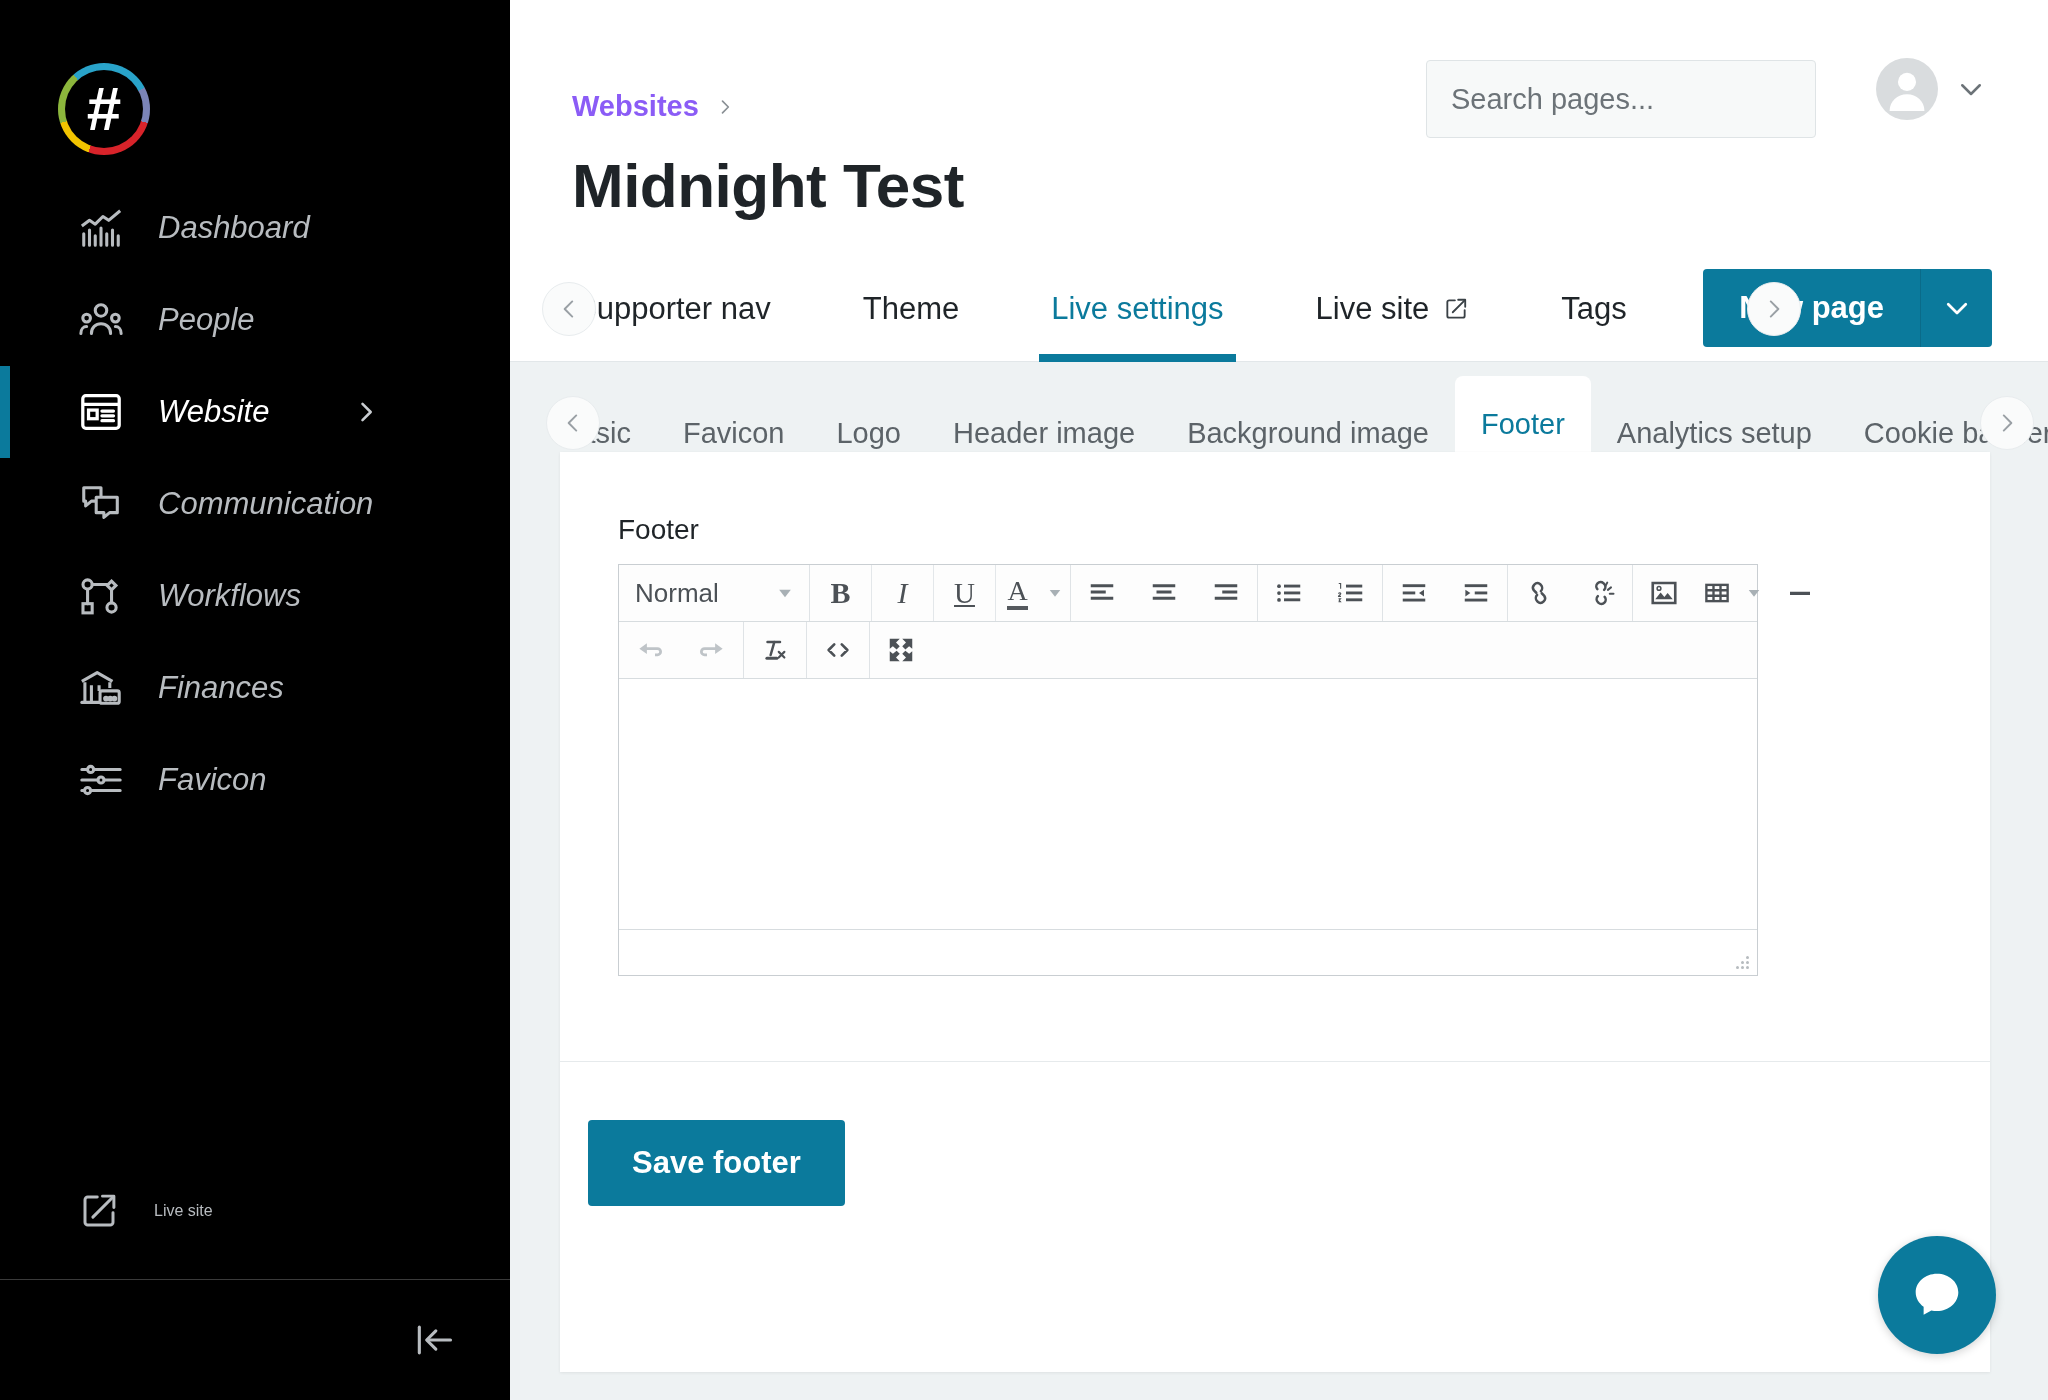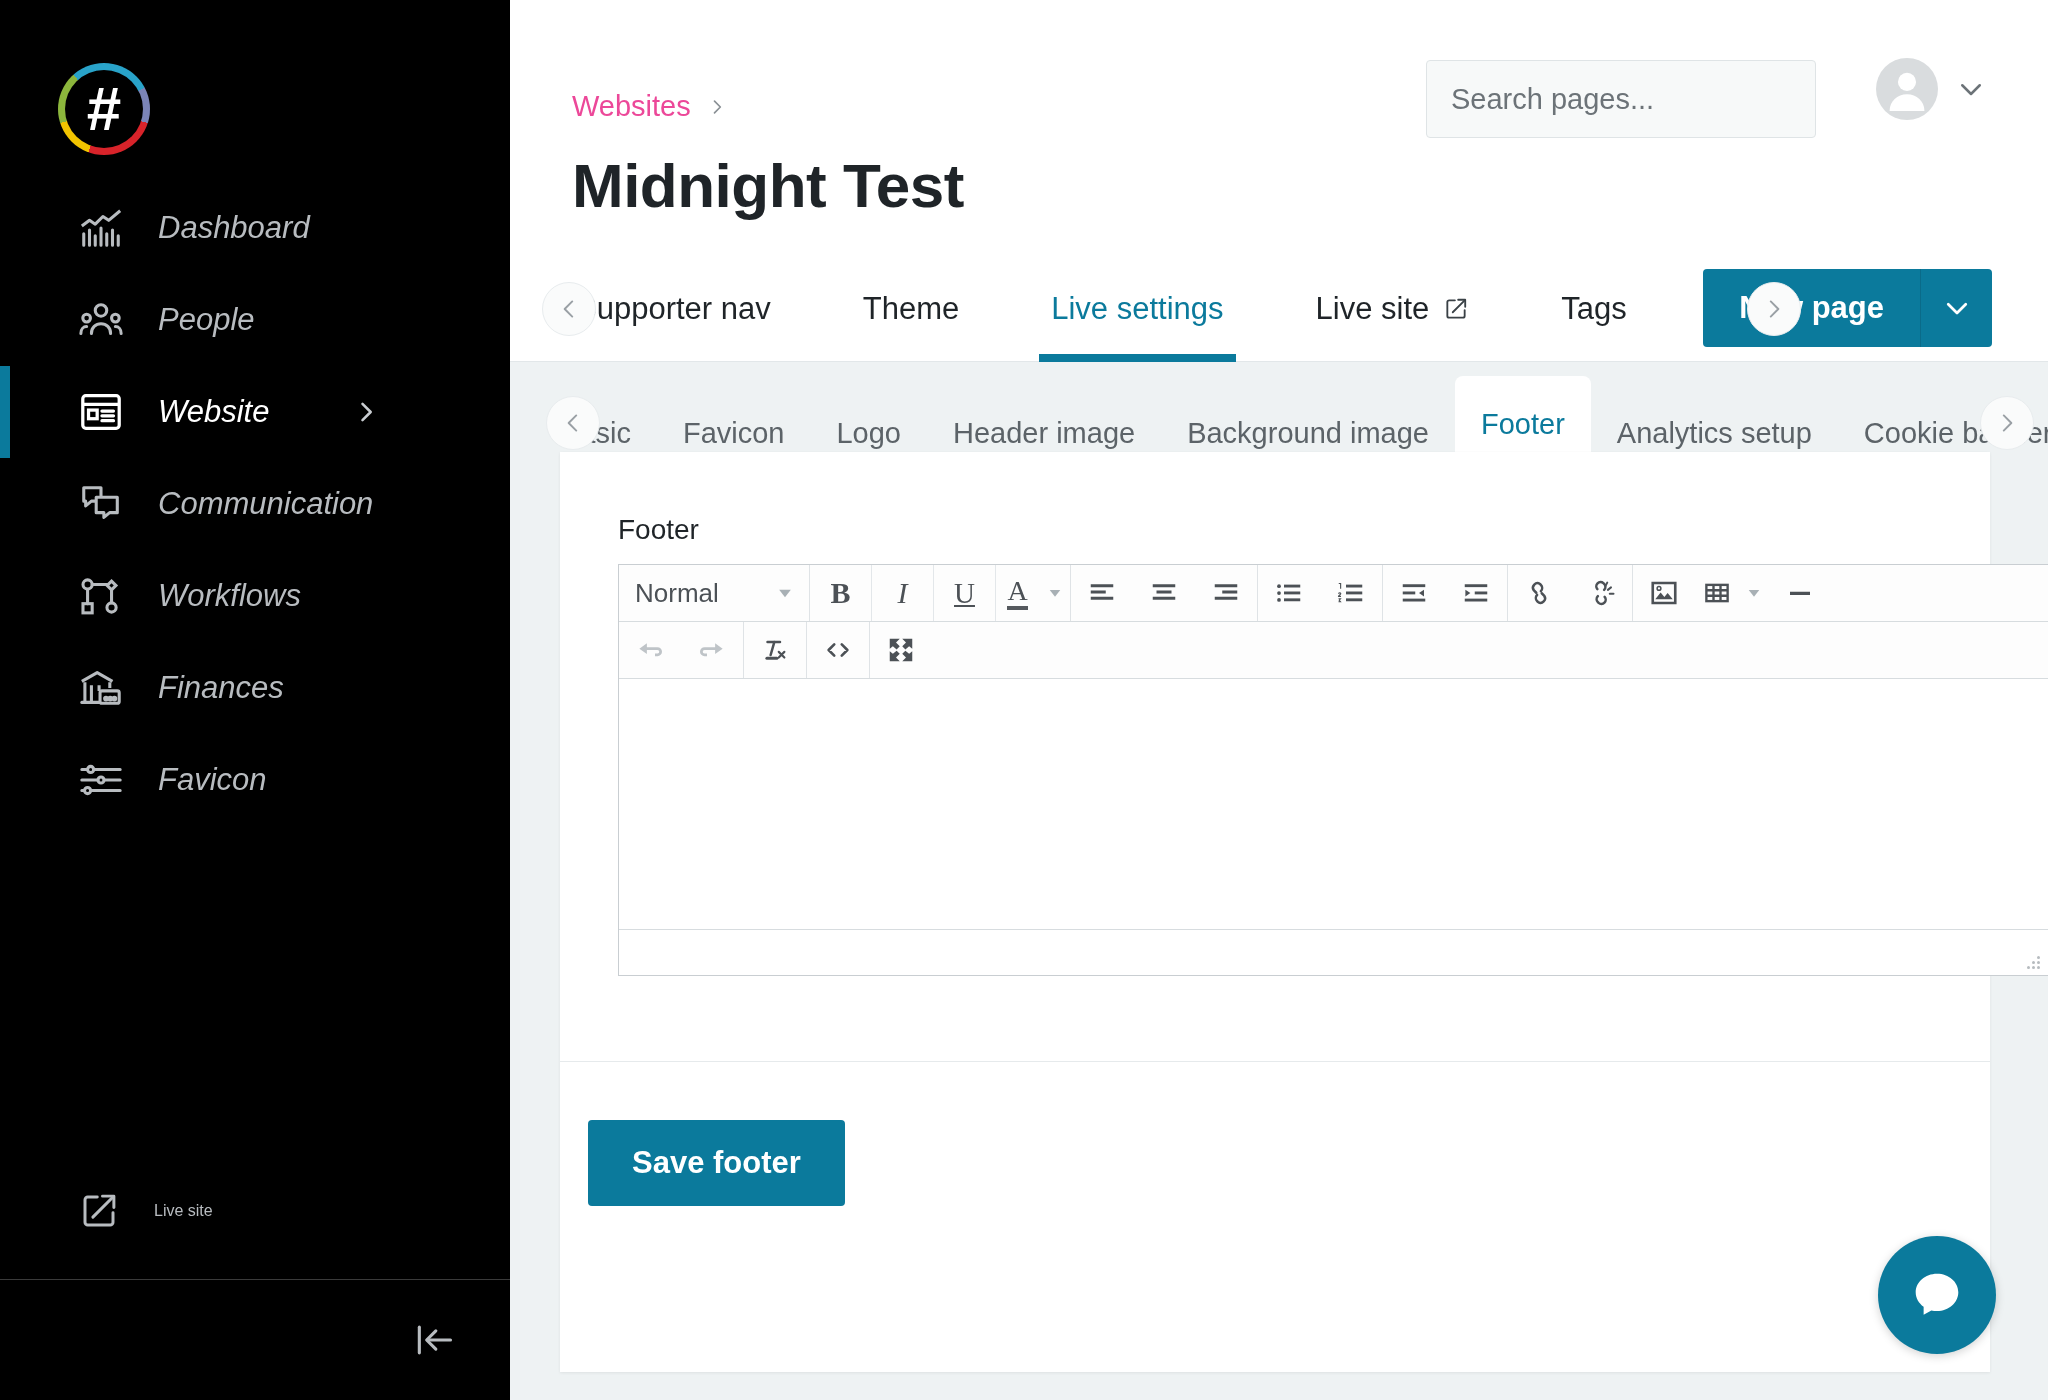--- a/index.html
+++ b/index.html
@@ -107,21 +107,21 @@
   #main-header {
     background: #ffffff;
     height: 362px;
     position: relative;
   }
   #breadcrumb {
     position: absolute; left: 62px; top: 90px;
     display: flex; align-items: center; gap: 16px;
     font-size: 29px;
   }
-  #breadcrumb .crumb-link { color: #ec4899; font-weight: 400; cursor: pointer; }
+  #breadcrumb .crumb-link { color: #8b5cf6; font-weight: 700; cursor: pointer; }
   #breadcrumb .crumb-sep { color: #8a9095; font-size: 26px; }
 
   #page-title {
     position: absolute; left: 62px; top: 150px;
     font-size: 62px; font-weight: 700; color: #1f2428;
     letter-spacing: -0.5px;
   }
 
   #search-wrap {
     position: absolute; right: 232px; top: 60px;
@@ -260,21 +260,21 @@
   }
   #footer-field-label {
     font-size: 28px; color: #1f2428;
     margin-bottom: 18px;
   }
 
   
   #editor {
     border: 1px solid #c9ced2;
     background: #a21caf;
-    width: 1431px;
+    width: 1140px;
   }
   .tb-row {
     display: flex; align-items: stretch;
     border-bottom: 1px solid #d7dcdf;
     background: #fdfdfd;
     height: 57px;
   }
   .tb-row:last-of-type { border-bottom: 1px solid #c9ced2; }
   .tb-group {
     display: flex; align-items: stretch;

